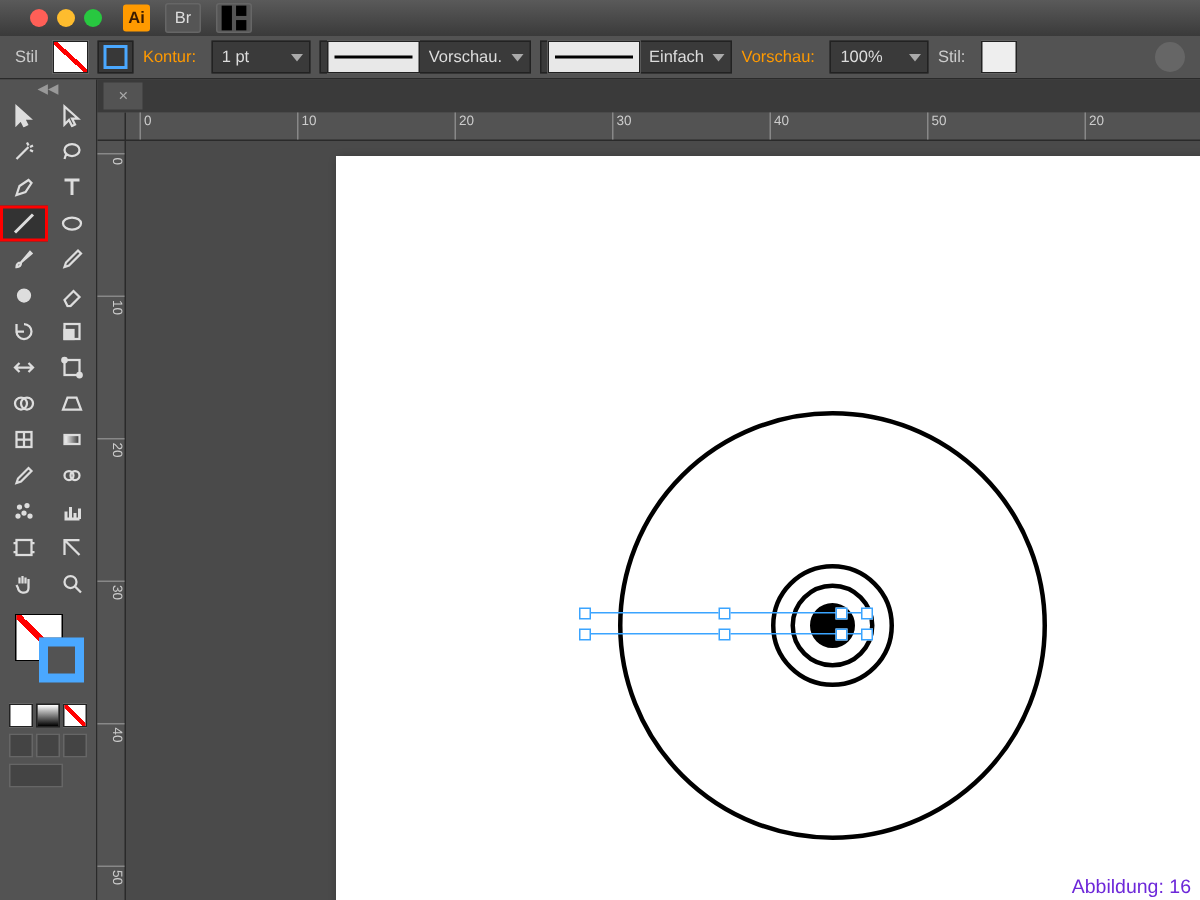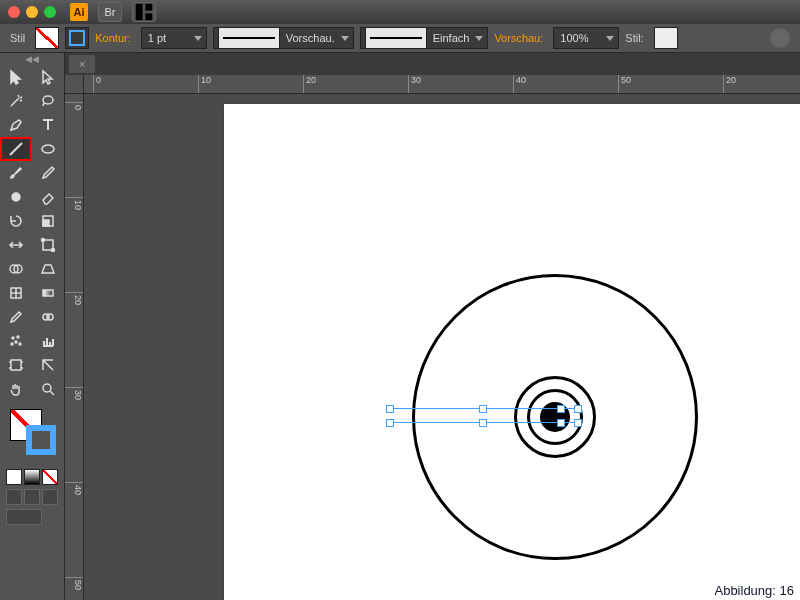--- a/index.html
+++ b/index.html
@@ -1,16 +1,16 @@
 <!DOCTYPE html>
 <html><head>
 <meta charset="utf-8">
 <style>
 body{margin:0;background:#4a4a4a;font-family:Tahoma,Arial,sans-serif;font-size:11px;color:#ddd;overflow:hidden;width:800px;height:600px}
-.titlebar{height:24px;background:linear-gradient(#5a5a5a,#3a3a3a);display:flex;align-items:center;padding:0 8px;gap:6px}
+.titlebar{height:24px;background:linear-gradient(#5a5a5a,#3a3a3a);display:flex;align-items:center;padding:0 20px;gap:6px}
 .traffic{width:12px;height:12px;border-radius:50%}
 .red{background:#ff5f57}.yellow{background:#febc2e}.green{background:#28c840}
 .app-icon{width:18px;height:18px;background:#ff9a00;color:#3a1a00;font-weight:bold;display:flex;align-items:center;justify-content:center;font-size:11px;border-radius:2px;margin-left:8px}
 .tb-btn{width:22px;height:18px;background:#555;border:1px solid #666;border-radius:2px;display:flex;align-items:center;justify-content:center;margin-left:4px}
 .control-bar{height:28px;background:#535353;display:flex;align-items:center;padding:0 10px;gap:6px;border-bottom:1px solid #2a2a2a}
 .control-bar .label{color:#ccc;margin-right:4px}
 .control-bar .lbl-orange{color:#ff9a00}
 .swatch{width:22px;height:20px;border:1px solid #222;position:relative}
 .nofill{background:#fff}
 .nofill:after{content:"";position:absolute;left:0;top:0;right:0;bottom:0;background:linear-gradient(to top right,transparent 45%,red 45%,red 55%,transparent 55%)}
@@ -52,21 +52,21 @@
 .artboard{position:absolute;left:140px;top:10px;width:580px;height:500px;background:#fff;box-shadow:2px 2px 6px rgba(0,0,0,.4)}
 .circ{position:absolute;border-radius:50%;border:3px solid #000;background:transparent}
 .c-outer{left:188px;top:170px;width:280px;height:280px}
 .c-mid{left:290px;top:272px;width:76px;height:76px}
 .c-in{left:303px;top:285px;width:50px;height:50px}
 .c-dot{left:316px;top:298px;width:24px;height:24px;background:#000}
 .sel-path{position:absolute;left:165px;top:300px;width:190px;height:24px}
 .sel-line{position:absolute;left:0;right:0;height:1px;background:#3aa4ff}
 .sel-l1{top:4px}.sel-l2{top:18px}
 .anchor{position:absolute;width:6px;height:6px;border:1px solid #3aa4ff;background:#fff}
-.caption{position:absolute;right:10px;bottom:6px;color:#0f172a;font-size:13px}
+.caption{position:absolute;right:10px;bottom:6px;color:#6d28d9;font-size:13px}
 .sync{width:20px;height:20px;border-radius:50%;background:#666;margin-left:auto}
 </style>
 </head>
 <body>
 
 <div class="titlebar">
   <div class="traffic red"></div>
   <div class="traffic yellow"></div>
   <div class="traffic green"></div>
   <div class="app-icon">Ai</div>

